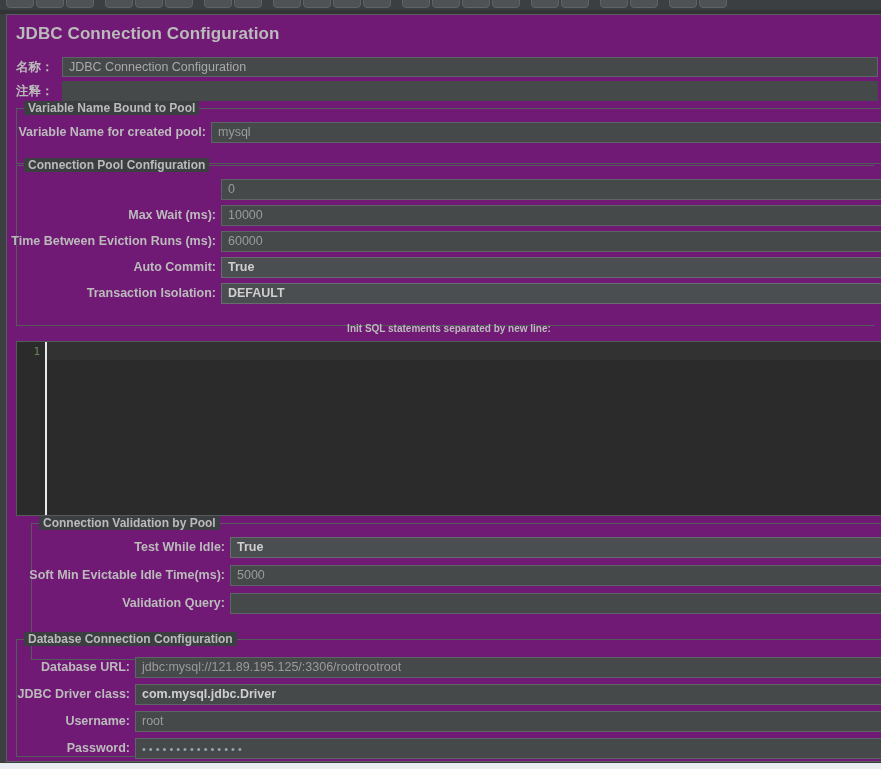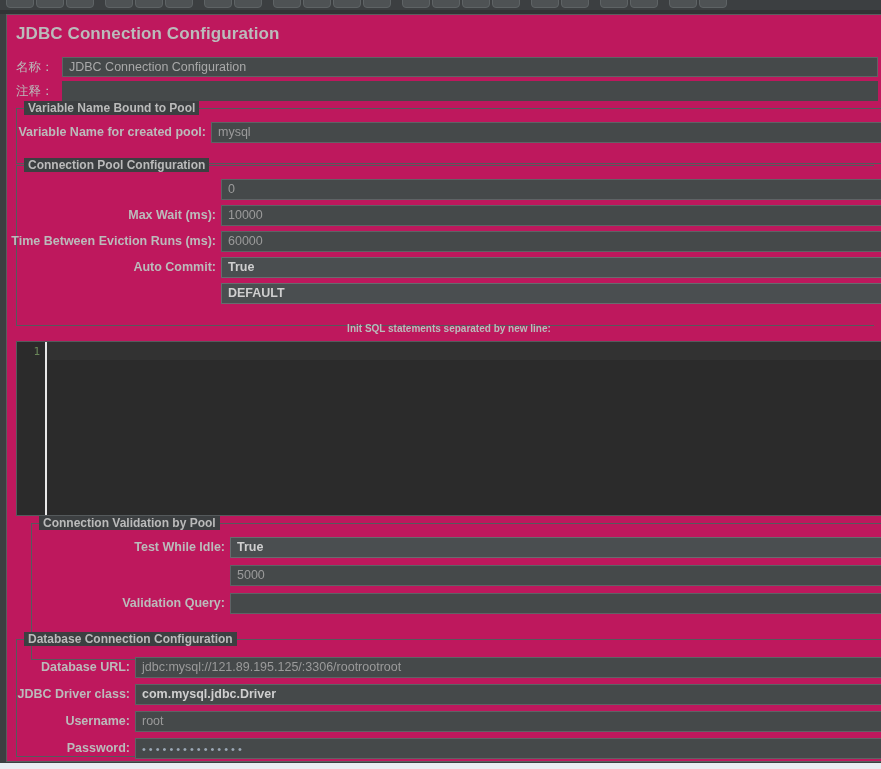--- a/index.html
+++ b/index.html
@@ -44,21 +44,21 @@
     left: 0; top: 10px;
     width: 881px; height: 4px;
     background: #313335;
   }
 
   
   .panel {
     position: absolute;
     left: 6px; top: 14px;
     width: 875px; height: 748px;
-    background: #be185d;
+    background: #701a75;
     border: 1px solid #5a5d5f;
     border-right: none;
     box-sizing: border-box;
     overflow: hidden;
   }
 
   .page-title {
     position: absolute;
     left: 9px; top: 9px;
     font-size: 17px;
@@ -72,21 +72,21 @@
   .namerow {
     position: absolute;
     left: 9px;
     height: 20px;
     display: flex;
     align-items: center;
   }
   .namerow .lbl {
     width: 46px;
     font-size: 12.5px;
-    font-weight: normal;
+    font-weight: bold;
     color: #bbbbbb;
     white-space: nowrap;
   }
   .namerow .fld {
     height: 20px;
     line-height: 19px;
     box-sizing: border-box;
     padding-left: 6px;
     font-size: 12.5px;
     color: #a9a9a9;
@@ -301,20 +301,21 @@
         <div class="flbl">Time Between Eviction Runs (ms):</div>
         <div class="fval" style="width:662px;">60000</div>
       </div>
 
       <div class="frow" style="left:204px; top:91px; width:662px;">
         <div class="flbl">Auto Commit:</div>
         <div class="fval combo" style="width:662px;">True</div>
       </div>
 
       <div class="frow" style="left:204px; top:117px; width:662px;">
+        <div class="flbl">Transaction Isolation:</div>
         <div class="fval combo" style="width:662px;">DEFAULT</div>
       </div>
     </div>
 
     <div class="sql-caption" style="left:9px; top:306px; width:866px;">Init SQL statements separated by new line:</div>
 
     <div class="sql-editor" style="left:9px; top:326px; width:866px; height:175px;">
       <div class="sql-currentline"></div>
       <div class="sql-gutter">
         <div class="sql-lineno">1</div>
@@ -325,20 +326,21 @@
 
     <div class="group" style="left:8px; top:508px; width:866px; height:137px;margin-left:16px;">
       <div class="gtitle">Connection Validation by Pool</div>
 
       <div class="frow" style="left:198px; top:13px; width:668px;">
         <div class="flbl">Test While Idle:</div>
         <div class="fval combo" style="width:668px;">True</div>
       </div>
 
       <div class="frow" style="left:198px; top:41px; width:668px;">
+        <div class="flbl">Soft Min Evictable Idle Time(ms):</div>
         <div class="fval" style="width:668px;">5000</div>
       </div>
 
       <div class="frow" style="left:198px; top:69px; width:668px;">
         <div class="flbl">Validation Query:</div>
         <div class="fval" style="width:668px;"></div>
       </div>
     </div>
 
     <div class="group" style="left:9px; top:624px; width:866px; height:118px;">

